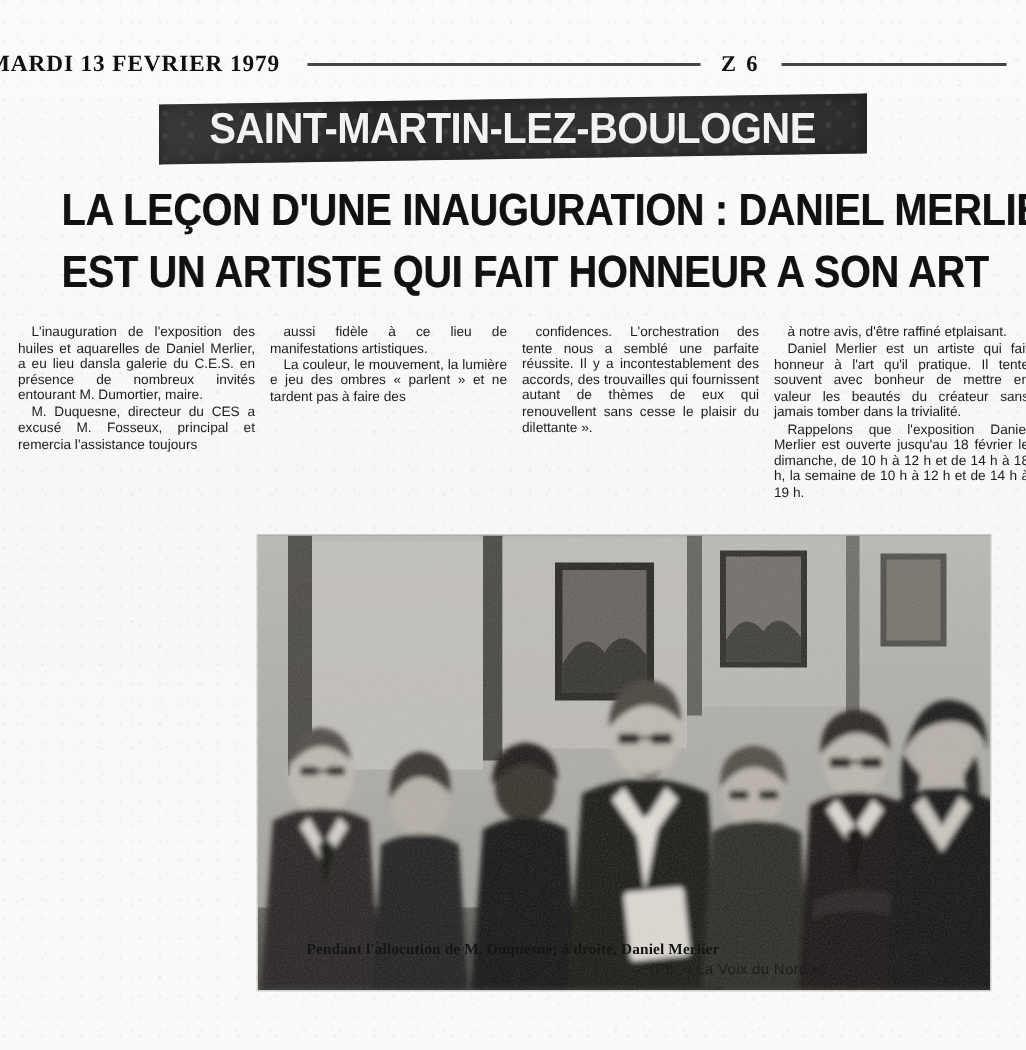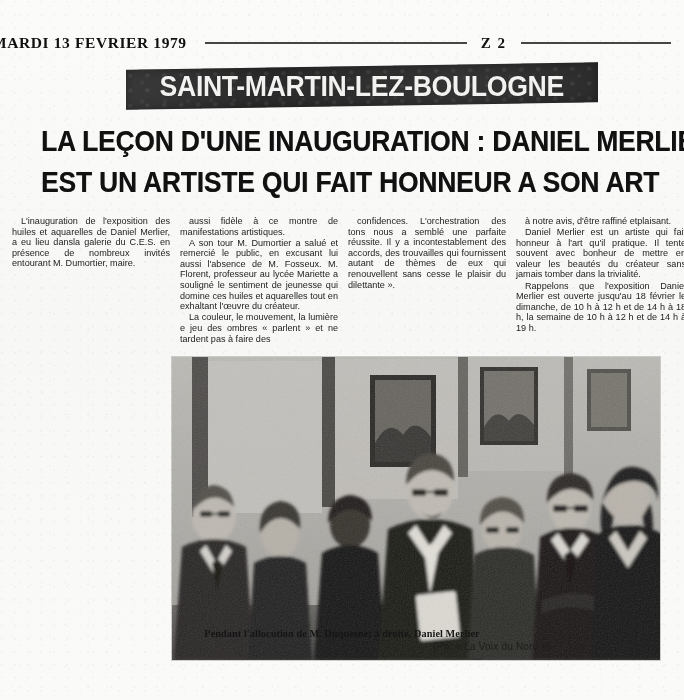--- a/index.html
+++ b/index.html
@@ -65,21 +65,20 @@
     color: #111;
   }
 
   
   .banner-wrap {
     position: absolute;
     left: 106px;
     top: 66px;
     width: 472px;
     height: 40px;
-    margin-left: 20px;
   }
   .banner {
     position: absolute;
     inset: 0;
     background:
       radial-gradient(circle at 25% 40%, rgba(255,255,255,0.07) 0 2px, transparent 2px),
       radial-gradient(circle at 70% 70%, rgba(255,255,255,0.05) 0 2px, transparent 2px),
       linear-gradient(100deg, #3a3a3a 0%, #2a2a2a 30%, #343434 70%, #2d2d2d 100%);
     background-size: 17px 15px, 23px 19px, 100% 100%;
     transform: skewY(-0.9deg);
@@ -185,46 +184,46 @@
   }
 </style>
 </head>
 <body>
 
 <div id="page">
 
   <div class="masthead">
     <span class="masthead-date">MARDI 13 FEVRIER 1979</span>
     <span class="rule left-rule"></span>
-    <span class="masthead-page">Z 2</span>
+    <span class="masthead-page">Z 6</span>
     <span class="rule right-rule"></span>
   </div>
 
   <div class="banner-wrap">
     <div class="banner">
       <span class="banner-text">SAINT-MARTIN-LEZ-BOULOGNE</span>
     </div>
   </div>
 
   <div class="headline">
     <div class="headline-line">LA LEÇON D'UNE INAUGURATION : DANIEL MERLIER</div>
     <div class="headline-line">EST UN ARTISTE QUI FAIT HONNEUR A SON ART</div>
   </div>
 
   <div class="columns">
     <div class="column c1">
       <p>L'inauguration de l'exposition des huiles et aquarelles de Daniel Merlier, a eu lieu dansla galerie du C.E.S. en présence de nombreux invités entourant M. Dumortier, maire.</p>
+      <p>M. Duquesne, directeur du CES a excusé M. Fosseux, principal et remercia l'assistance toujours</p>
     </div>
     <div class="column c2">
-      <p>aussi fidèle à ce montre de manifestations artistiques.</p>
-      <p>A son tour M. Dumortier a salué et remercié le public, en excusant lui aussi l'absence de M. Fosseux. M. Florent, professeur au lycée Mariette a souligné le sentiment de jeunesse qui domine ces huiles et aquarelles tout en exhaltant l'œuvre du créateur.</p>
+      <p>aussi fidèle à ce lieu de manifestations artistiques.</p>
       <p>La couleur, le mouvement, la lumière e jeu des ombres « parlent » et ne tardent pas à faire des</p>
     </div>
     <div class="column c3">
-      <p>confidences. L'orchestration des tons nous a semblé une parfaite réussite. Il y a incontestablement des accords, des trouvailles qui fournissent autant de thèmes de eux qui renouvellent sans cesse le plaisir du dilettante ».</p>
+      <p>confidences. L'orchestration des tente nous a semblé une parfaite réussite. Il y a incontestablement des accords, des trouvailles qui fournissent autant de thèmes de eux qui renouvellent sans cesse le plaisir du dilettante ».</p>
     </div>
     <div class="column c4">
       <p>à notre avis, d'être raffiné etplaisant.</p>
       <p>Daniel Merlier est un artiste qui fait honneur à l'art qu'il pratique. Il tente souvent avec bonheur de mettre en valeur les beautés du créateur sans jamais tomber dans la trivialité.</p>
       <p>Rappelons que l'exposition Daniel Merlier est ouverte jusqu'au 18 février le dimanche, de 10 h à 12 h et de 14 h à 18 h, la semaine de 10 h à 12 h et de 14 h à 19 h.</p>
     </div>
   </div>
 
   <div class="photo">
     <svg viewBox="0 0 488 303" preserveAspectRatio="none">

